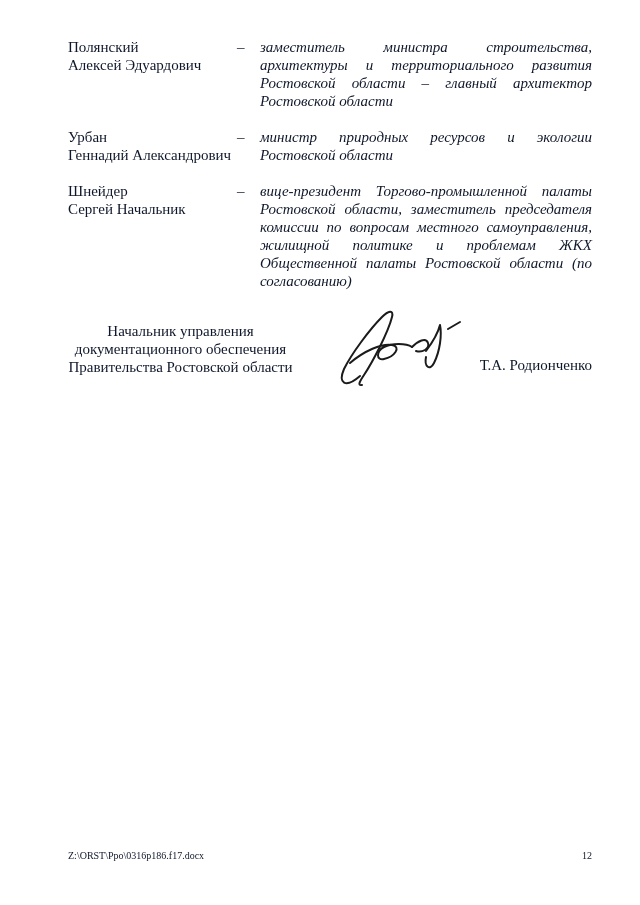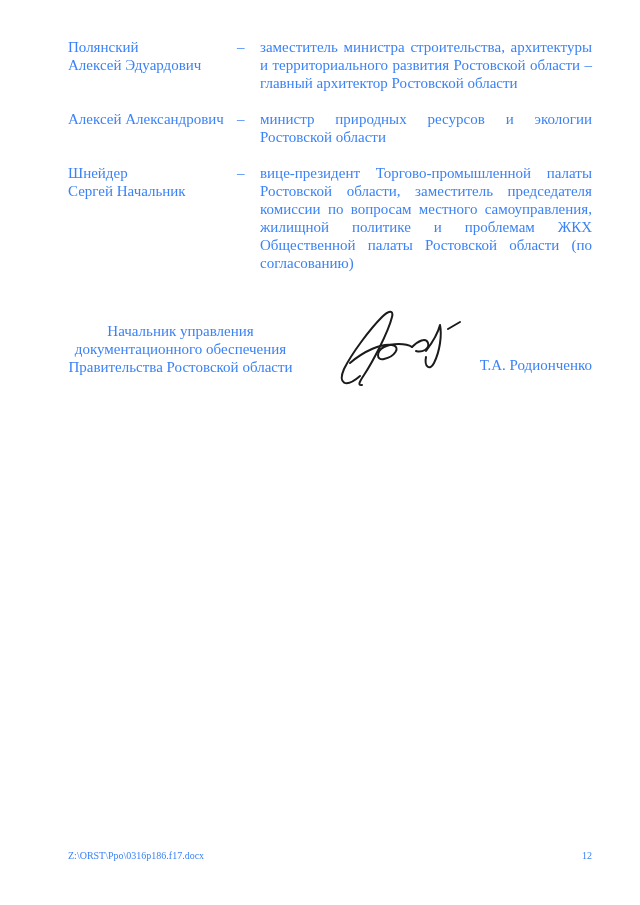--- a/index.html
+++ b/index.html
@@ -6,21 +6,21 @@
     margin: 0;
     padding: 0;
     background: #ffffff;
   }
   .doc {
     position: relative;
     width: 640px;
     height: 905px;
     background: #ffffff;
     font-family: "Liberation Serif", "DejaVu Serif", serif;
-    color: #3b82f6;
+    color: #0f172a;
     font-size: 15px;
     line-height: 18px;
     overflow: hidden;
   }
   .entries {
     position: absolute;
     left: 68px;
     top: 38px;
     right: 48px;
   }
@@ -35,20 +35,21 @@
   }
   .nline { display: block; }
   .dash {
     width: 23px;
     flex: none;
   }
   .desc {
     flex: 1;
     text-align: justify;
     text-justify: inter-word;
+    font-style: italic;
   }
   .sig-row {
     position: absolute;
     left: 63px;
     right: 48px;
     top: 322px;
     height: 100px;
   }
   .sig-title {
     width: 235px;
@@ -90,21 +91,22 @@
       <div class="name">
         <span class="nline">Полянский</span>
         <span class="nline">Алексей Эдуардович</span>
       </div>
       <div class="dash">–</div>
       <div class="desc">заместитель министра строительства, архитектуры и территориального развития Ростовской области – главный архитектор Ростовской области</div>
     </div>
 
     <div class="entry">
       <div class="name">
-        <span class="nline">Алексей Александрович</span>
+        <span class="nline">Урбан</span>
+        <span class="nline">Геннадий Александрович</span>
       </div>
       <div class="dash">–</div>
       <div class="desc">министр природных ресурсов и экологии Ростовской области</div>
     </div>
 
     <div class="entry">
       <div class="name">
         <span class="nline">Шнейдер</span>
         <span class="nline">Сергей Начальник</span>
       </div>

